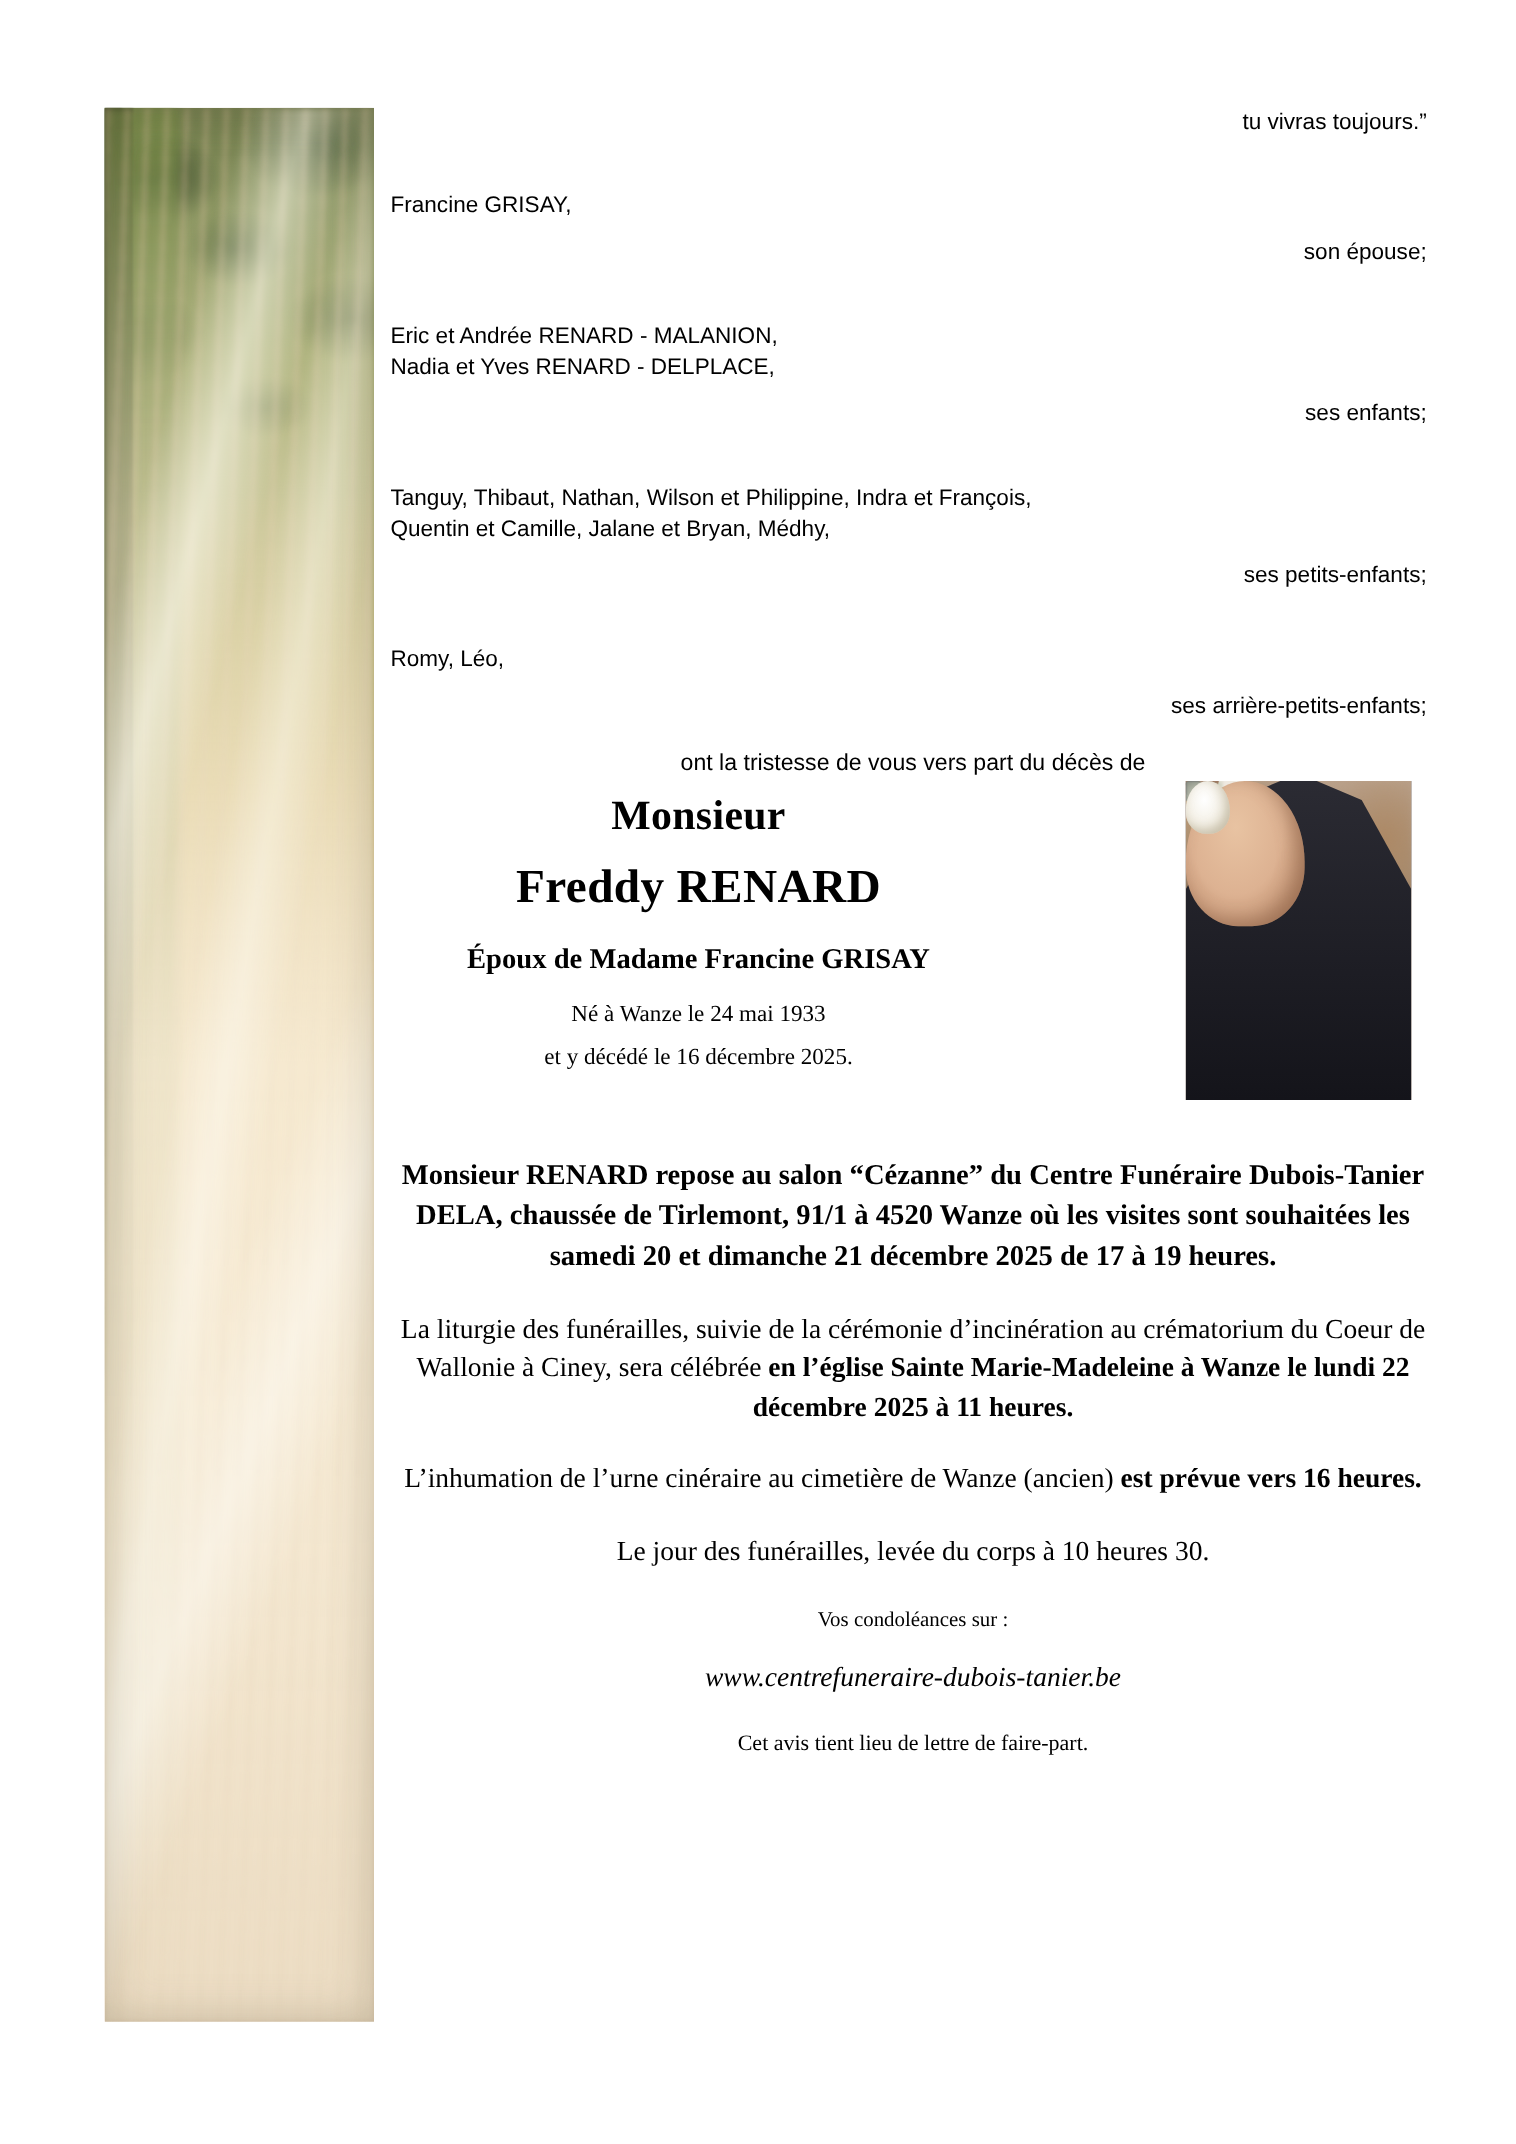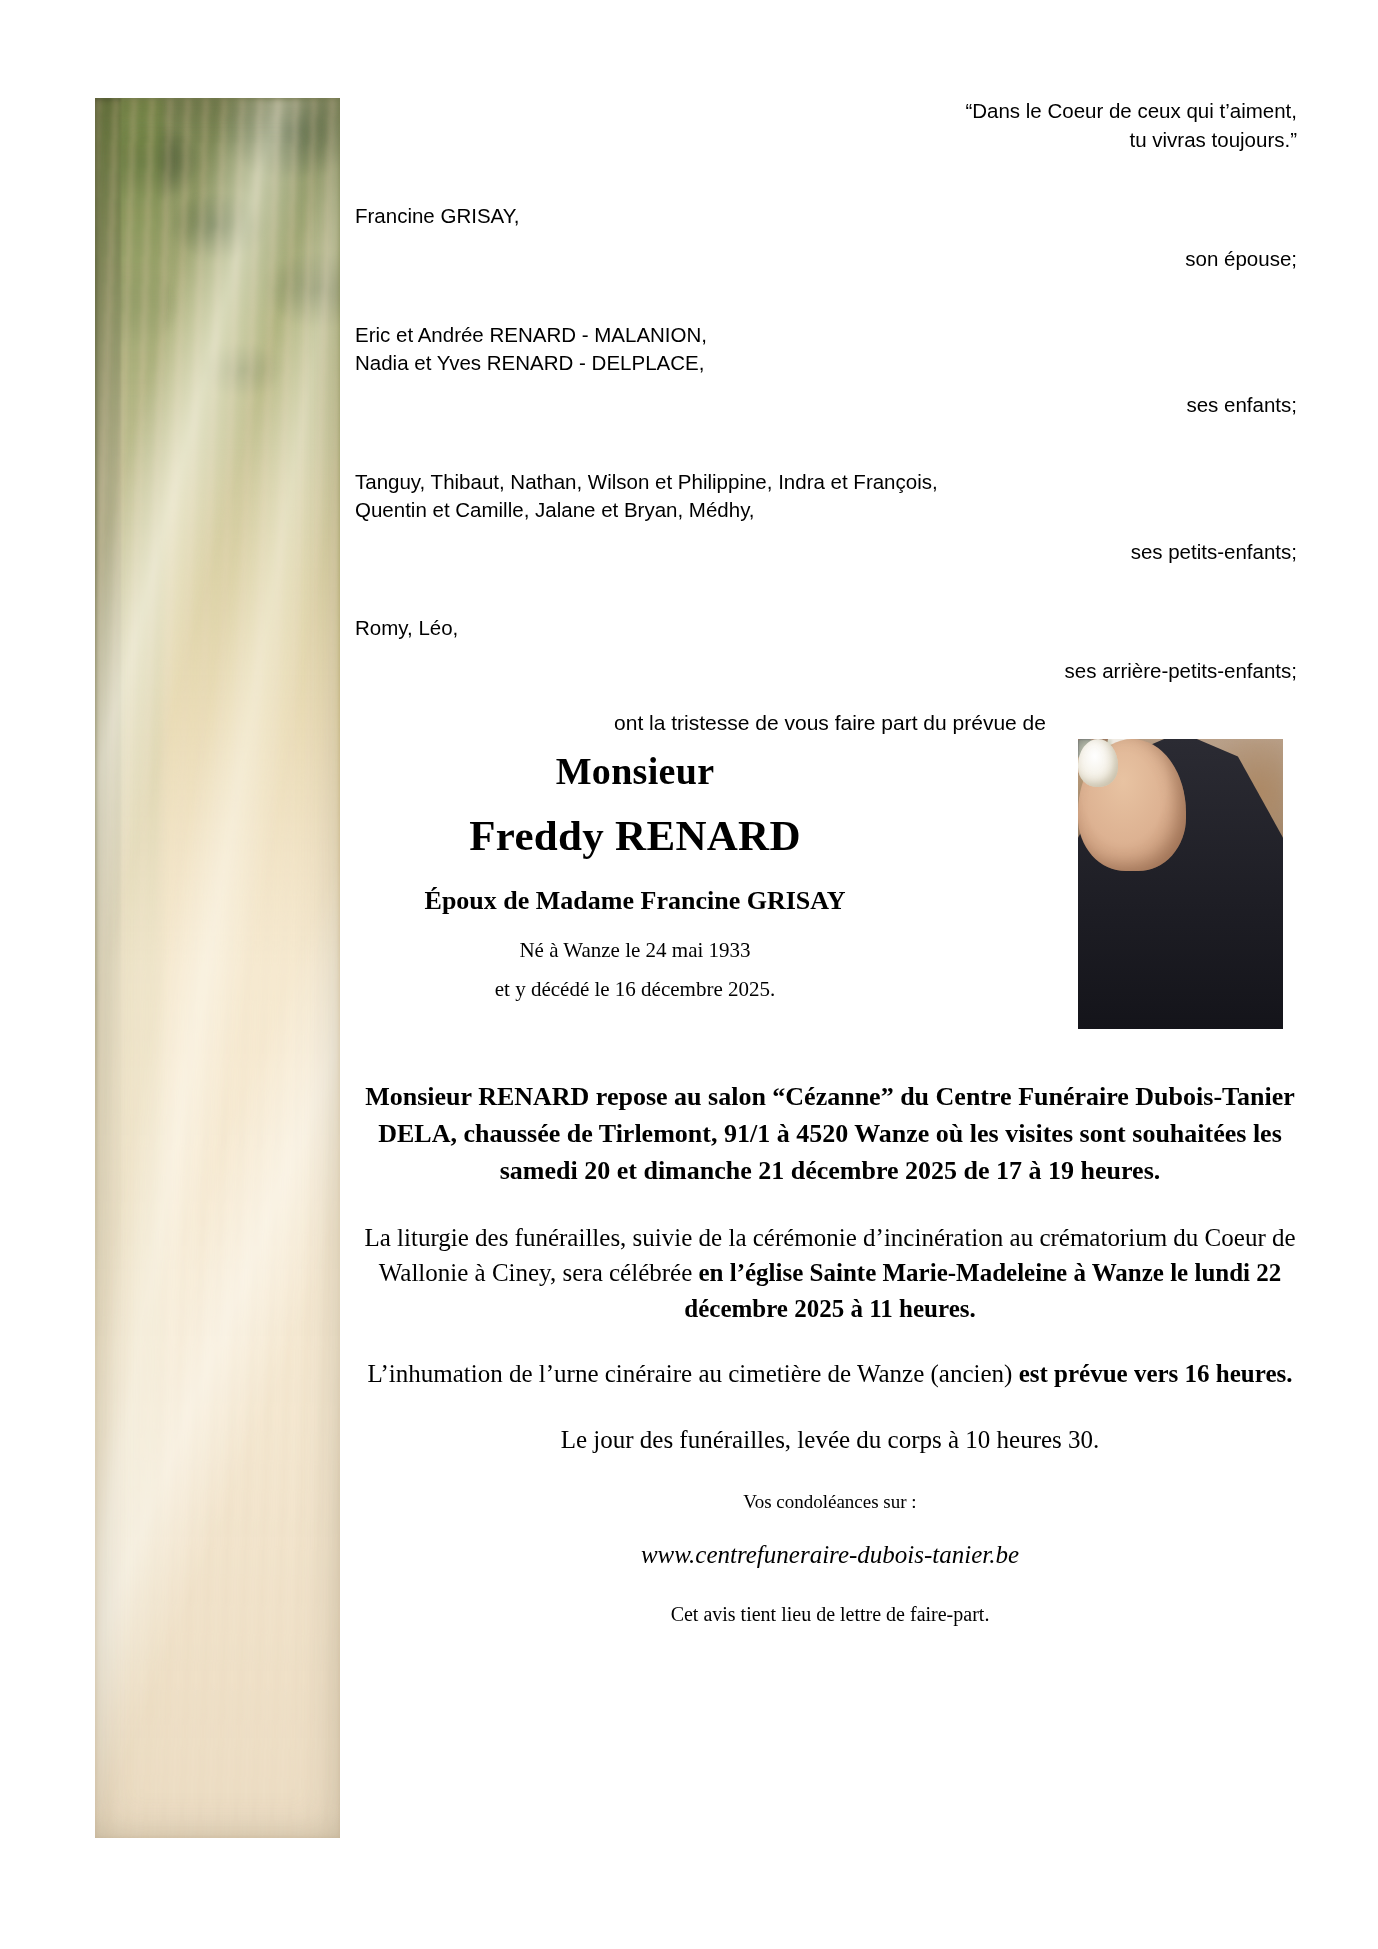--- a/index.html
+++ b/index.html
@@ -317,21 +317,20 @@
   <div class="layer si-green-left"></div>
   <div class="layer si-green-right"></div>
   <div class="layer si-path"></div>
   <div class="layer si-rays"></div>
   <div class="layer si-vignette"></div>
 </div>
 
 <div class="content">
 
   <div class="quote">
-    <div>“Dans le Coeur de ceux qui t’aiment,</div>
     <div>tu vivras toujours.”</div>
   </div>
 
   <div class="family">
 
     <div class="grp">
       <div class="names">Francine GRISAY,</div>
       <div class="role">son épouse;</div>
     </div>
 
@@ -347,21 +346,21 @@
       <div class="role">ses petits-enfants;</div>
     </div>
 
     <div class="grp">
       <div class="names">Romy, Léo,</div>
       <div class="role">ses arrière-petits-enfants;</div>
     </div>
 
   </div>
 
-  <div class="announce">ont la tristesse de vous faire part du prévue de</div>
+  <div class="announce">ont la tristesse de vous vers part du décès de</div>
 
   <div class="deceased-block">
 
     <div class="portrait">
       <div class="p-layer p-bg"></div>
       <div class="p-layer p-bg2"></div>
       <div class="p-layer p-suit"></div>
       <div class="p-layer p-neck"></div>
       <div class="p-layer p-shirt"></div>
       <div class="p-layer p-head"></div>

